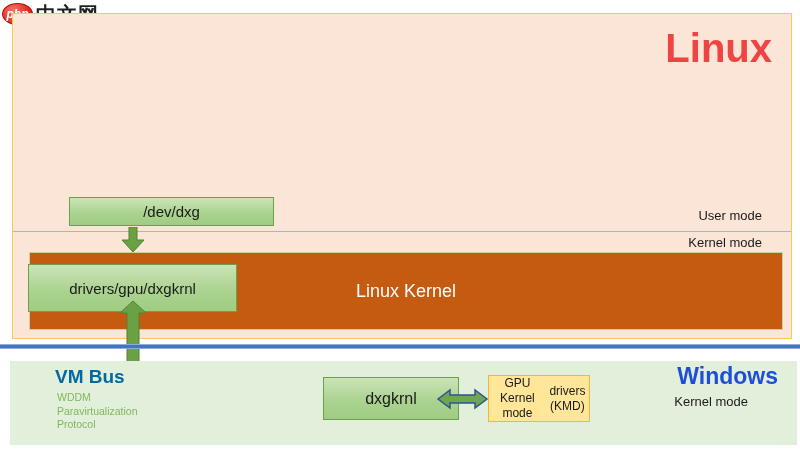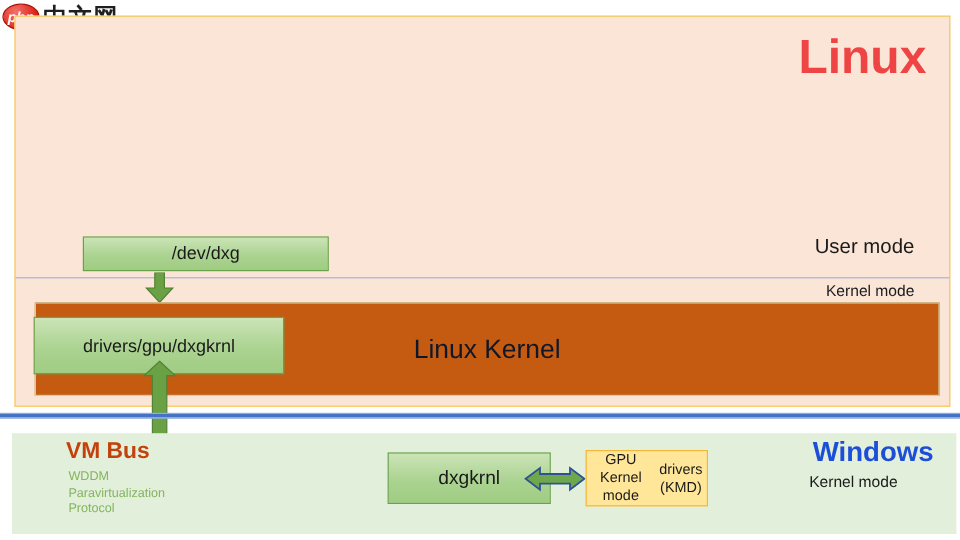--- a/index.html
+++ b/index.html
@@ -22,42 +22,42 @@
   .linux-title { position:absolute; right:28px; top:26px; font-size:40px; font-weight:bold; color:#ef4444; }
 
   .green-box { position:absolute;
     background:linear-gradient(180deg,#cbe4b7 0%, #abd391 55%, #9fcc82 100%);
     border:1px solid #69A24A; display:flex; align-items:center; justify-content:center; }
   .dev-dxg { left:30px; top:197px; width:205px; height:29px; font-size:15px;margin-left:39px; }
   .drivers  { left:28px; top:252px; width:209px; height:48px; font-size:15px;margin-top:12px; }
 
   .mode-divider { position:absolute; left:13px; top:231px; width:778px; height:0;
     border-top:1px solid #A5B3D6; }
-  .user-mode   { position:absolute; right:38px; top:196px; font-size:17px; }
+  .user-mode   { position:absolute; right:38px; top:208px; font-size:13px; }
   .kernel-mode { position:absolute; right:38px; top:235px; font-size:13px; }
 
   .linux-kernel { position:absolute; left:29px; top:252px; width:754px; height:78px;
     background:#C55A11; border:1px solid #C9CFA0;
     display:flex; align-items:center; justify-content:center; }
-  .linux-kernel span { font-size:22px; color:#0f172a; }
+  .linux-kernel span { font-size:18px; color:#ffffff; }
 
   
   .arrow-svg { position:absolute; }
 
   
   .bus-line { position:absolute; left:0; top:344px; width:800px; height:5px;
     background:linear-gradient(180deg,#8FAADC 0 22%, #4472C4 22% 72%, #8FAADC 72% 100%); }
 
   
   .windows-box { position:absolute; left:10px; top:361px; width:787px; height:84px;
     background:#E2EFDA; }
   .windows-title { position:absolute; right:22px; top:363px; font-size:23px; font-weight:bold; color:#1d4ed8; }
   .windows-kernel-mode { position:absolute; right:52px; top:394px; font-size:13px; }
 
-  .vm-bus { position:absolute; left:55px; top:366px; font-size:19px; font-weight:bold; color:#c2410c; }
+  .vm-bus { position:absolute; left:55px; top:366px; font-size:19px; font-weight:bold; color:#0369a1; }
   .vm-bus-protocol { position:absolute; left:57px; top:391px; font-size:10.5px;
     line-height:13.5px; color:#84B55F; }
 
   .win-dxgkrnl { left:323px; top:377px; width:136px; height:43px; font-size:16px; }
 
   .kmd-box { position:absolute; left:488px; top:375px; width:102px; height:47px;
     background:#FFE699; border:1px solid #F3B73C;
     display:flex; align-items:center; justify-content:center;
     font-size:12px; line-height:15px; text-align:center; }
 </style>

